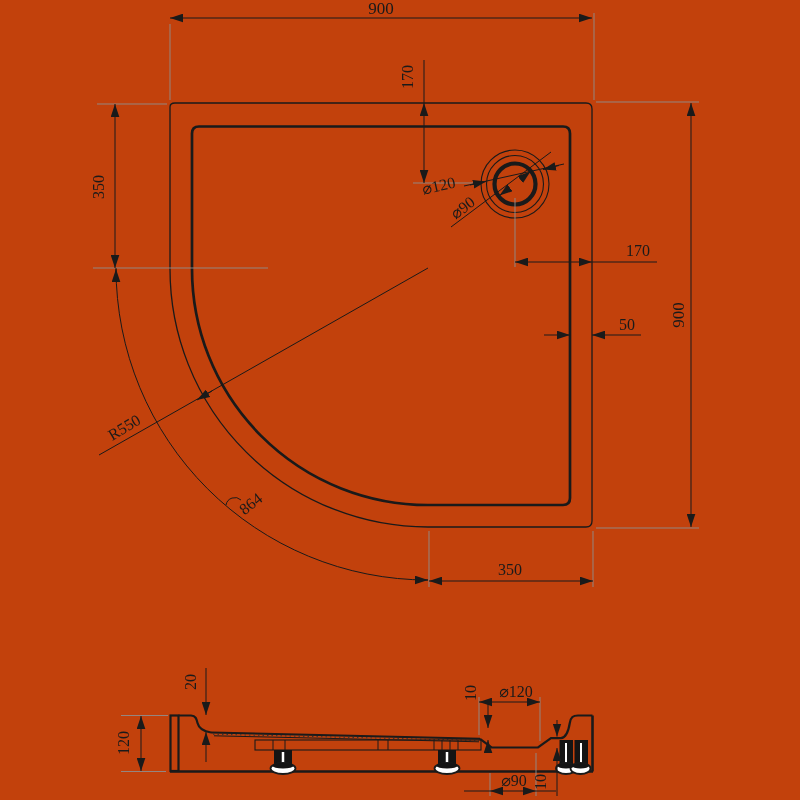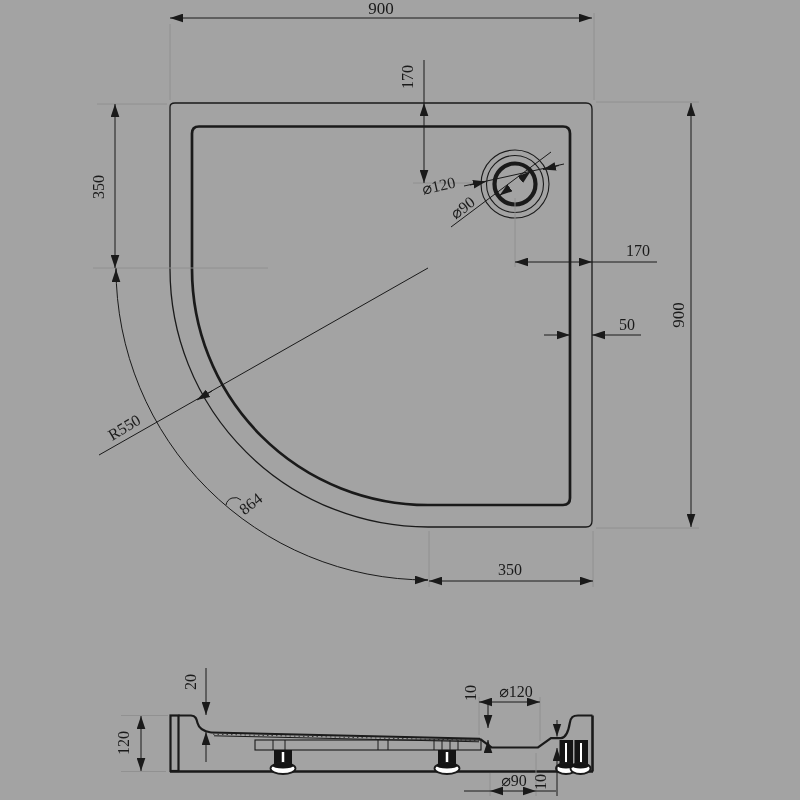--- a/index.html
+++ b/index.html
@@ -1,16 +1,16 @@
 <!DOCTYPE html>
 <html><head>
 <meta charset="utf-8">
 <style>
   html,body{margin:0;padding:0;background:#ffffff;}
-  .stage{width:800px;height:800px;background:#a3a3a3;position:relative;overflow:hidden;}
+  .stage{width:800px;height:800px;background:#c2410c;position:relative;overflow:hidden;}
   svg{display:block;}
   text{font-family:"Liberation Serif","DejaVu Serif","DejaVu Sans",serif;fill:#1a1a1a;}
   .dim{font-size:17px;}
   .dims{font-size:16px;}
   .geo{stroke:#1a1a1a;fill:none;}
   .ext{stroke:#8f8f8f;stroke-width:0.9;fill:none;}
   .dimline{stroke:#1a1a1a;stroke-width:1;fill:none;}
 </style>
 </head>
 <body>

